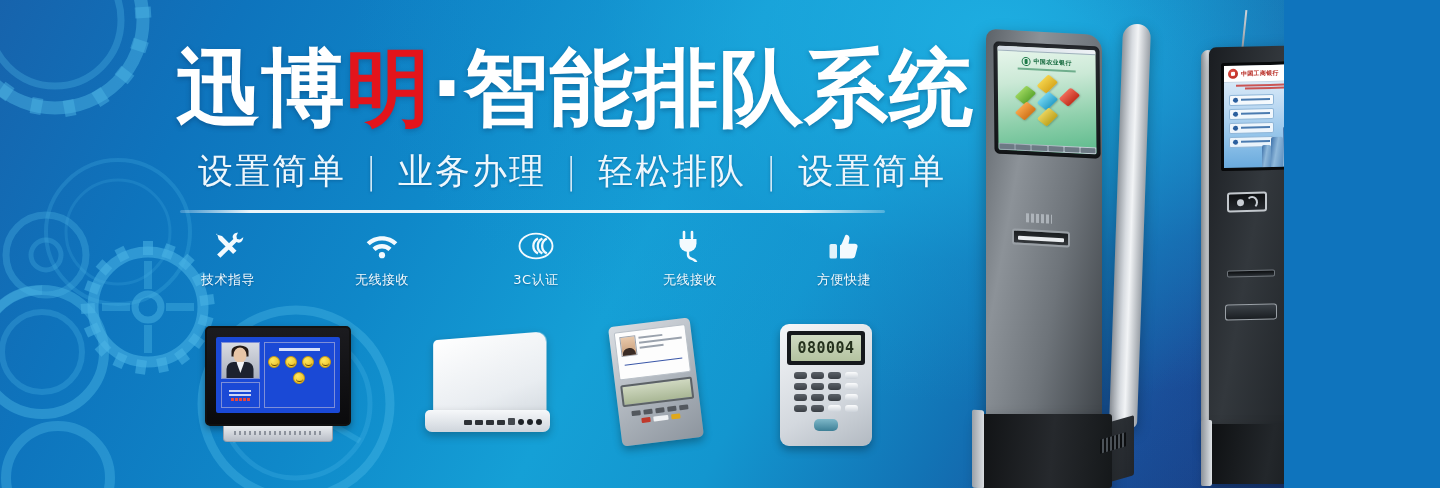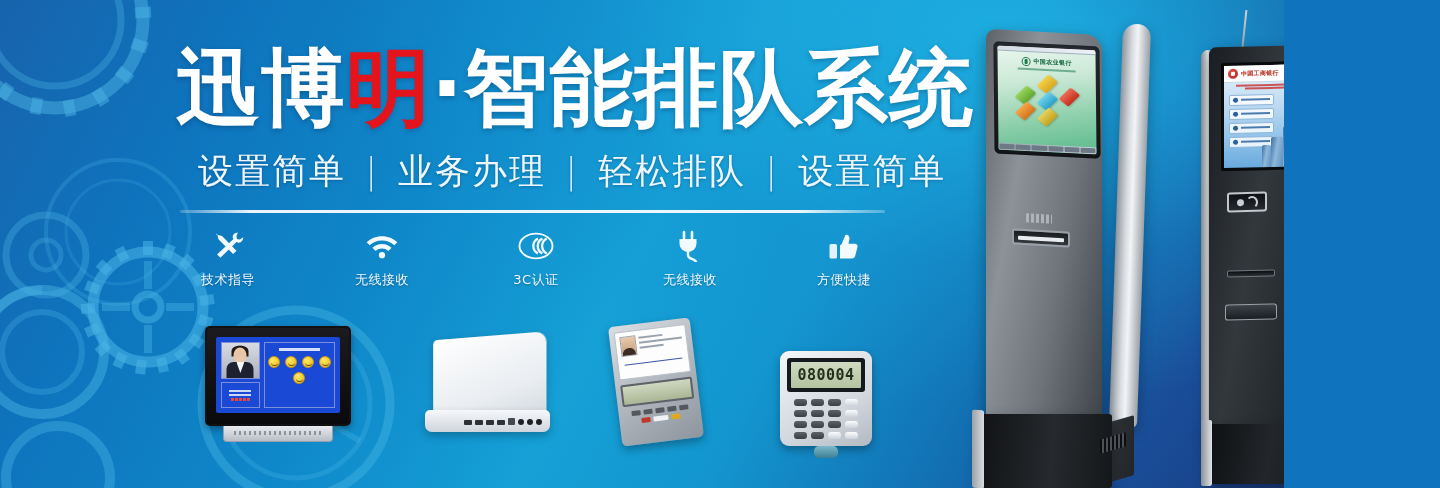--- a/index.html
+++ b/index.html
@@ -200,21 +200,21 @@
     position:absolute; left:2px; bottom:8px; width:24px; height:52px;
     background:linear-gradient(#b6bcc4,#81888f); transform:rotate(-7deg) skewY(18deg);
     border-radius:2px; z-index:-1;
   }
 
   
   .p-pad{ left:780px; top:6px; width:92px; height:122px; }
   .pad-body{
     position:absolute; inset:0; border-radius:9px;
     background:linear-gradient(150deg,#f4f6f8,#d3d8de 62%,#b2b9c1);
-    box-shadow:0 4px 9px rgba(0,0,0,.3); padding:7px;margin-top:27px;
+    box-shadow:0 4px 9px rgba(0,0,0,.3); padding:7px;
   }
   .pad-lcdwrap{
     height:34px; background:#15181c; border-radius:3px; padding:4px;
   }
   .pad-lcd{
     height:100%; background:linear-gradient(#cfdac2,#b4c3a0);
     border-radius:1px; display:flex; align-items:center; justify-content:center;
   }
   .pad-num{
     font-family:"DejaVu Sans Mono","Liberation Mono",monospace;

